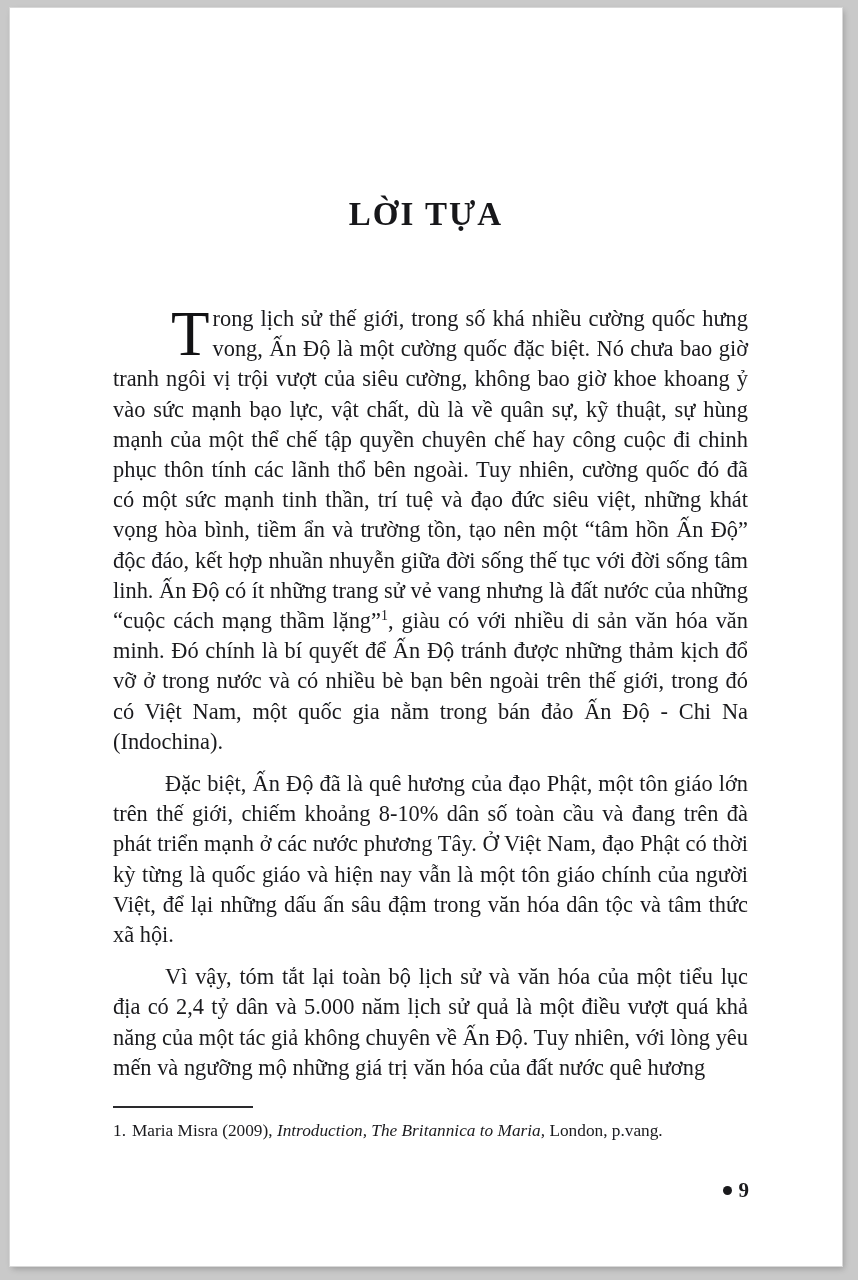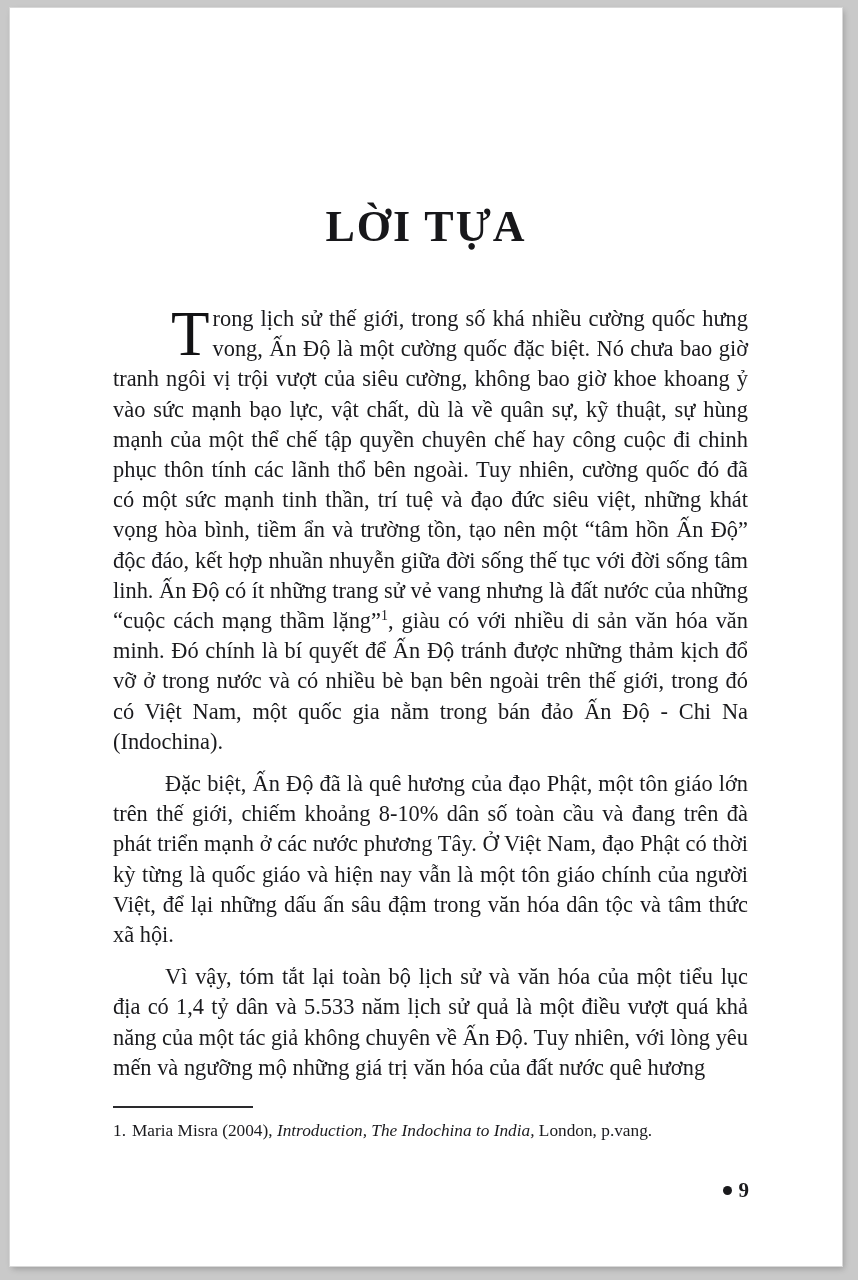--- a/index.html
+++ b/index.html
@@ -34,21 +34,21 @@
     bottom: 0;
   }
 
   
   .chapter-title {
     position: absolute;
     left: 0;
     right: 0;
     top: 168px;
     text-align: center;
-    font-size: 44px;
+    font-size: 33px;
     line-height: 1;
     letter-spacing: 2.0px;
     font-weight: 700;
     color: #17171a;
     font-family: "Liberation Serif", "DejaVu Serif", serif;
   }
 
   
   .body-column {
     position: absolute;
@@ -155,27 +155,27 @@
   <div class="page-inner">
 
     <h1 class="chapter-title">LỜI TỰA</h1>
 
     <div class="body-column">
 
       <p class="para para-lead"><span class="dropcap">T</span><span>rong lịch sử thế giới, trong số khá nhiều cường quốc hưng vong, Ấn Độ là một cường quốc đặc biệt. Nó chưa bao giờ tranh ngôi vị trội vượt của siêu cường, không bao giờ khoe khoang ỷ vào sức mạnh bạo lực, vật chất, dù là về quân sự, kỹ thuật, sự hùng mạnh của một thể chế tập quyền chuyên chế hay công cuộc đi chinh phục thôn tính các lãnh thổ bên ngoài. Tuy nhiên, cường quốc đó đã có một sức mạnh tinh thần, trí tuệ và đạo đức siêu việt, những khát vọng hòa bình, tiềm ẩn và trường tồn, tạo nên một “tâm hồn Ấn Độ” độc đáo, kết hợp nhuần nhuyễn giữa đời sống thế tục với đời sống tâm linh. Ấn Độ có ít những trang sử vẻ vang nhưng là đất nước của những “cuộc cách mạng thầm lặng”</span><sup class="fn-ref">1</sup><span>, giàu có với nhiều di sản văn hóa văn minh. Đó chính là bí quyết để Ấn Độ tránh được những thảm kịch đổ vỡ ở trong nước và có nhiều bè bạn bên ngoài trên thế giới, trong đó có Việt Nam, một quốc gia nằm trong bán đảo Ấn Độ - Chi Na (Indochina).</span></p>
 
       <p class="para indented">Đặc biệt, Ấn Độ đã là quê hương của đạo Phật, một tôn giáo lớn trên thế giới, chiếm khoảng 8-10% dân số toàn cầu và đang trên đà phát triển mạnh ở các nước phương Tây. Ở Việt Nam, đạo Phật có thời kỳ từng là quốc giáo và hiện nay vẫn là một tôn giáo chính của người Việt, để lại những dấu ấn sâu đậm trong văn hóa dân tộc và tâm thức xã hội.</p>
 
-      <p class="para indented">Vì vậy, tóm tắt lại toàn bộ lịch sử và văn hóa của một tiểu lục địa có 1,4 tỷ dân và 5.533 năm lịch sử quả là một điều vượt quá khả năng của một tác giả không chuyên về Ấn Độ. Tuy nhiên, với lòng yêu mến và ngưỡng mộ những giá trị văn hóa của đất nước quê hương</p>
+      <p class="para indented">Vì vậy, tóm tắt lại toàn bộ lịch sử và văn hóa của một tiểu lục địa có 2,4 tỷ dân và 5.000 năm lịch sử quả là một điều vượt quá khả năng của một tác giả không chuyên về Ấn Độ. Tuy nhiên, với lòng yêu mến và ngưỡng mộ những giá trị văn hóa của đất nước quê hương</p>
 
     </div>
 
     <div class="footnote-block">
       <div class="footnote-rule"></div>
-      <p class="footnote-text"><span class="footnote-num">1.</span><span>Maria Misra (2004),</span> <span class="footnote-italic">Introduction, The Indochina to India,</span> <span>London, p.vang.</span></p>
+      <p class="footnote-text"><span class="footnote-num">1.</span><span>Maria Misra (2009),</span> <span class="footnote-italic">Introduction, The Britannica to Maria,</span> <span>London, p.vang.</span></p>
     </div>
 
     <div class="folio">
       <span class="folio-dot"></span>
       <span>9</span>
     </div>
 
   </div>
 </div>
 

